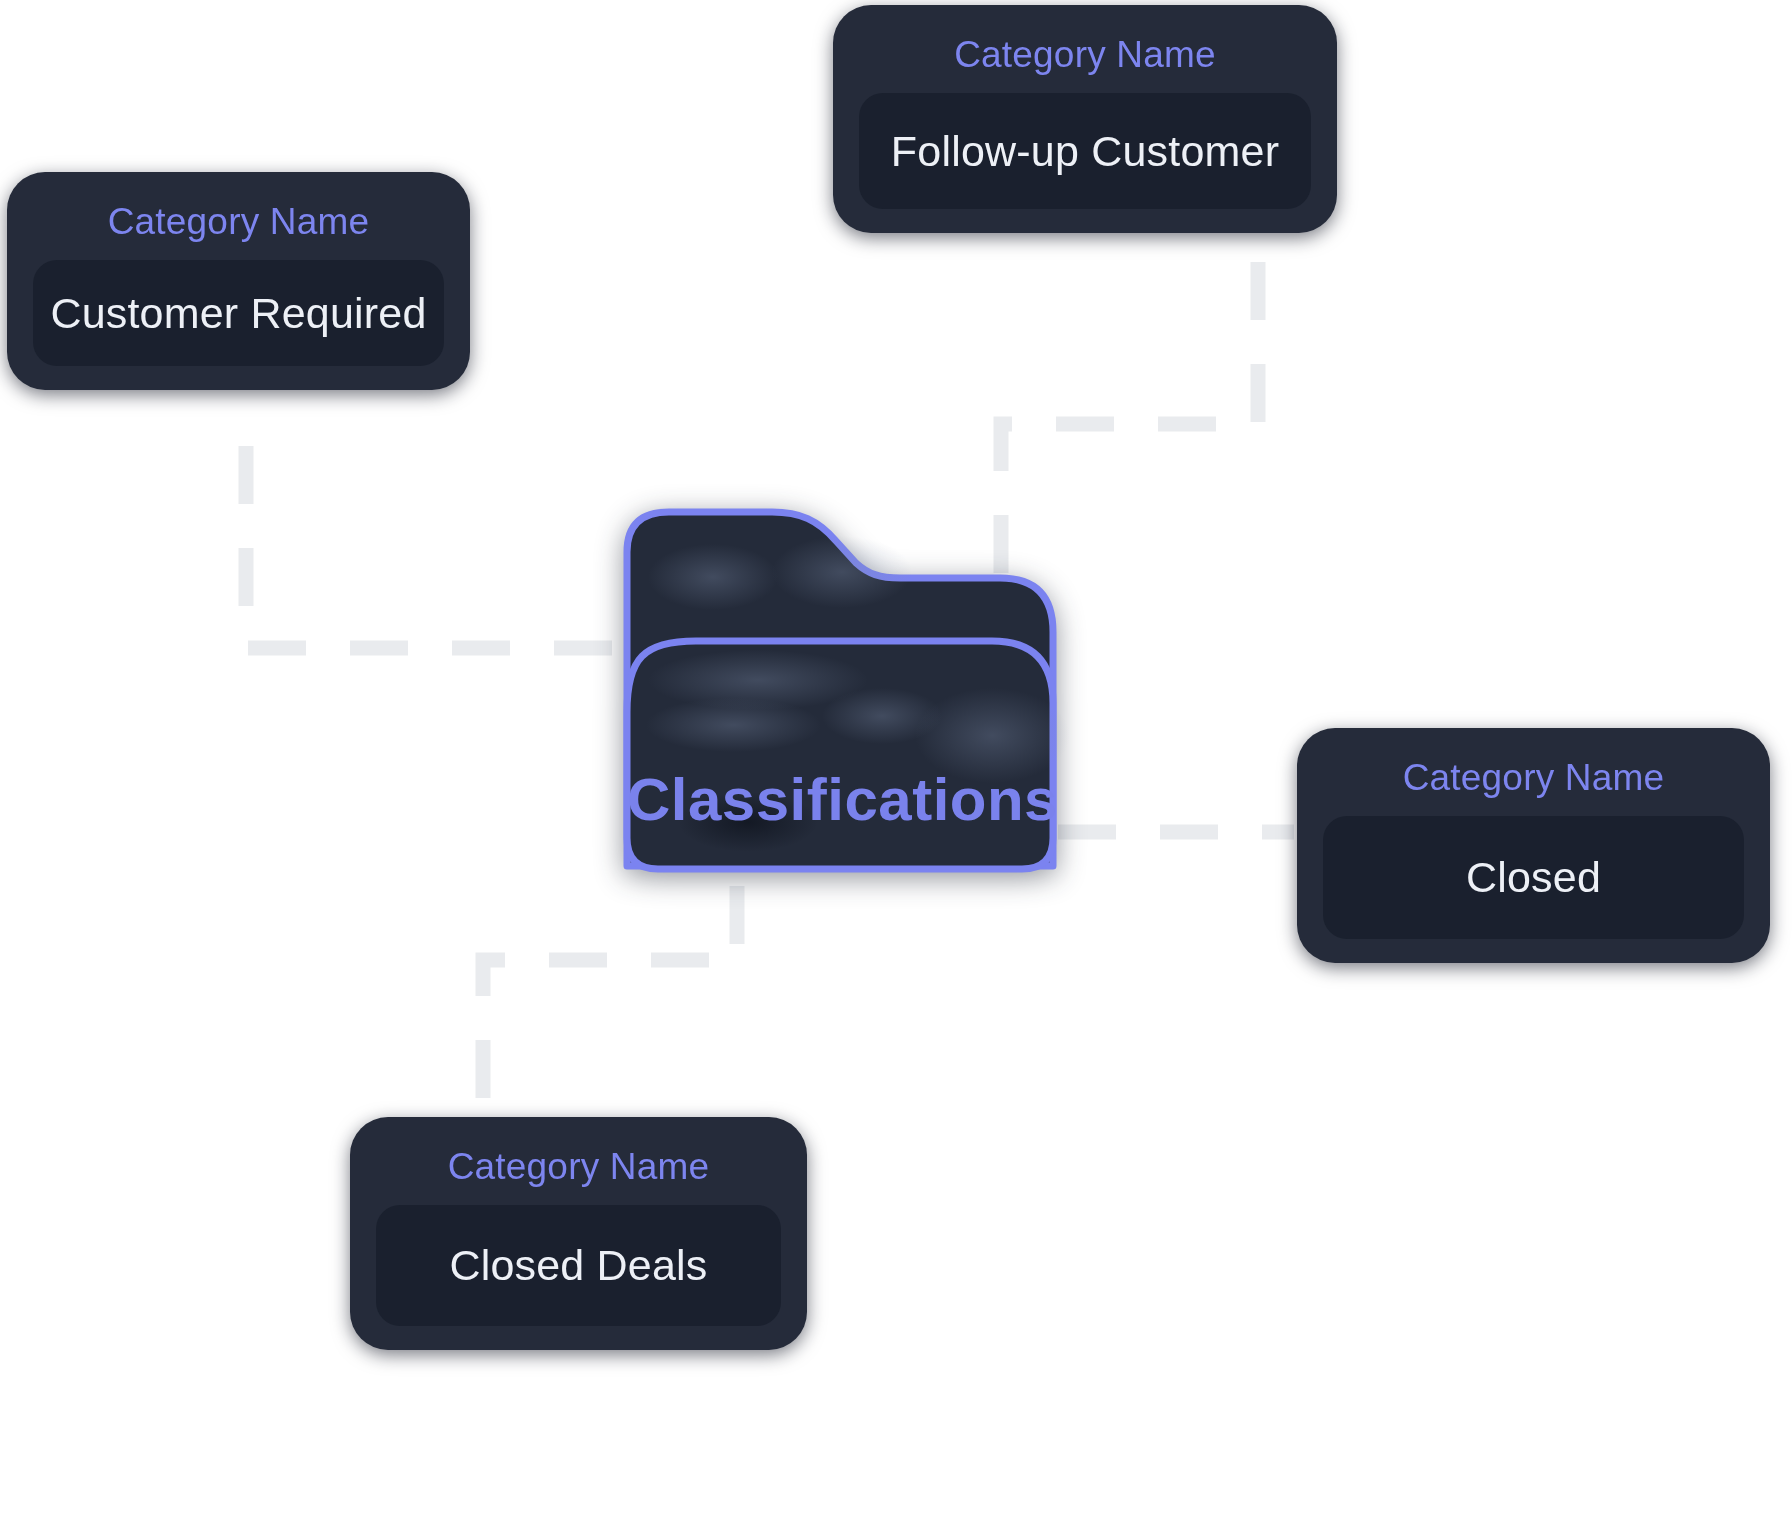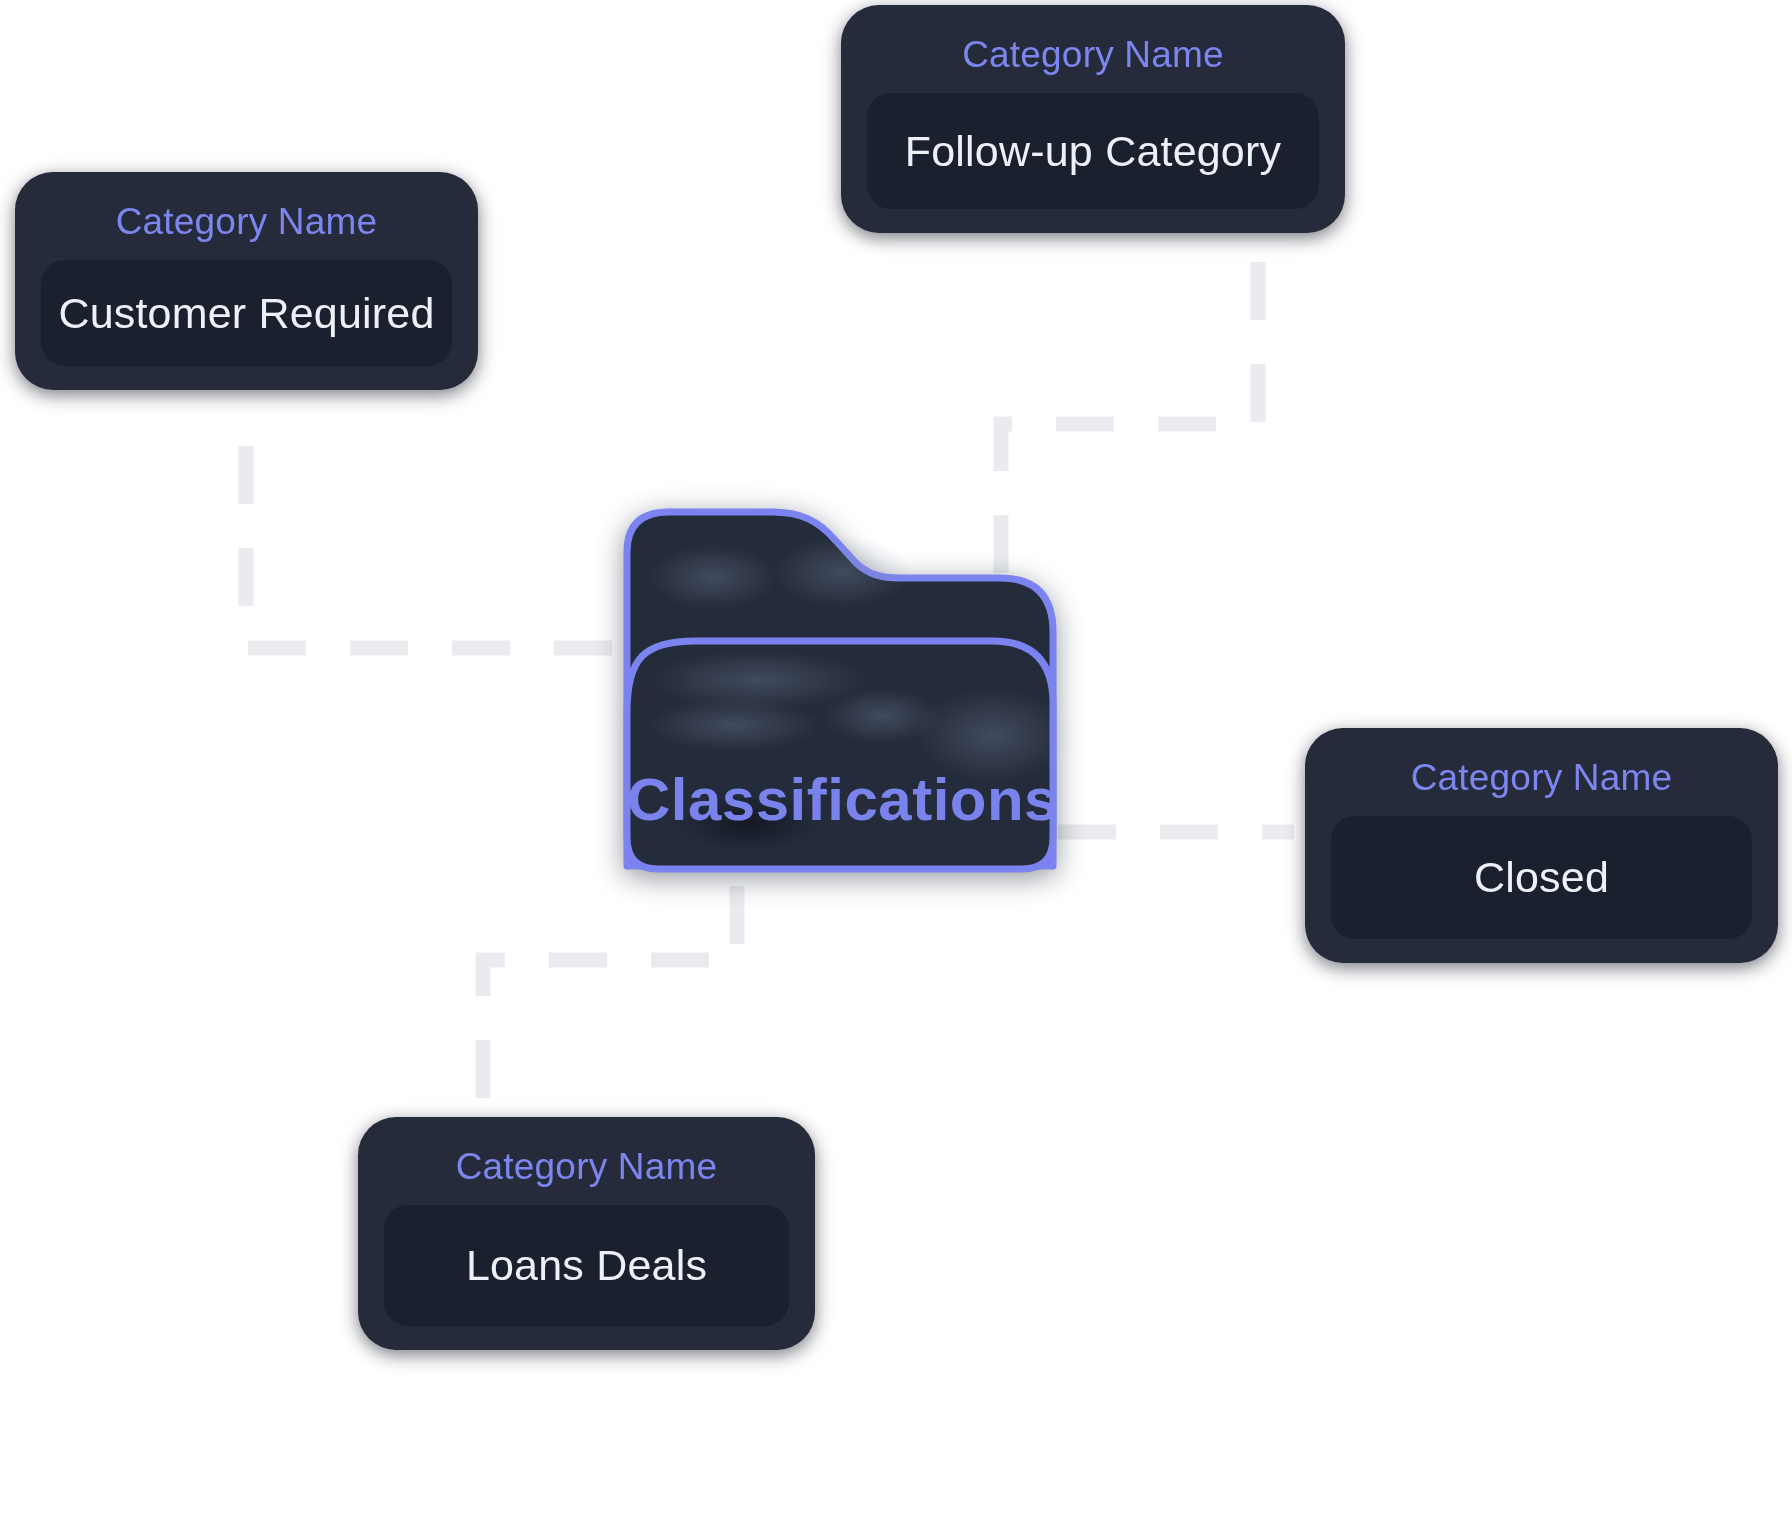--- a/index.html
+++ b/index.html
@@ -30,21 +30,20 @@
   }
   .folder-svg {
     filter: drop-shadow(0px 6px 14px rgba(18, 24, 40, 0.45));
   }
   
   .card {
     position: absolute;
     background: #252b3a;
     border-radius: 38px;
     box-shadow: 0 5px 18px rgba(14, 19, 32, 0.55);
-    margin-left: 8px;
   }
   .card .card-label {
     position: absolute;
     left: 0;
     right: 0;
     top: 28px;
     height: 44px;
     line-height: 44px;
     text-align: center;
     font-size: 37px;
@@ -159,31 +158,31 @@
   <div class="card" id="card-customer-support">
     <div class="card-label">Category Name</div>
     <div class="card-field">
       <span class="card-value">Customer Required</span>
     </div>
   </div>
 
   <div class="card" id="card-follow-up">
     <div class="card-label">Category Name</div>
     <div class="card-field">
-      <span class="card-value">Follow-up Category</span>
+      <span class="card-value">Follow-up Customer</span>
     </div>
   </div>
 
   <div class="card" id="card-loans">
     <div class="card-label">Category Name</div>
     <div class="card-field">
       <span class="card-value">Closed</span>
     </div>
   </div>
 
   <div class="card" id="card-closed-deals">
     <div class="card-label">Category Name</div>
     <div class="card-field">
-      <span class="card-value">Loans Deals</span>
+      <span class="card-value">Closed Deals</span>
     </div>
   </div>
 
 </div>
 
 </body></html>

